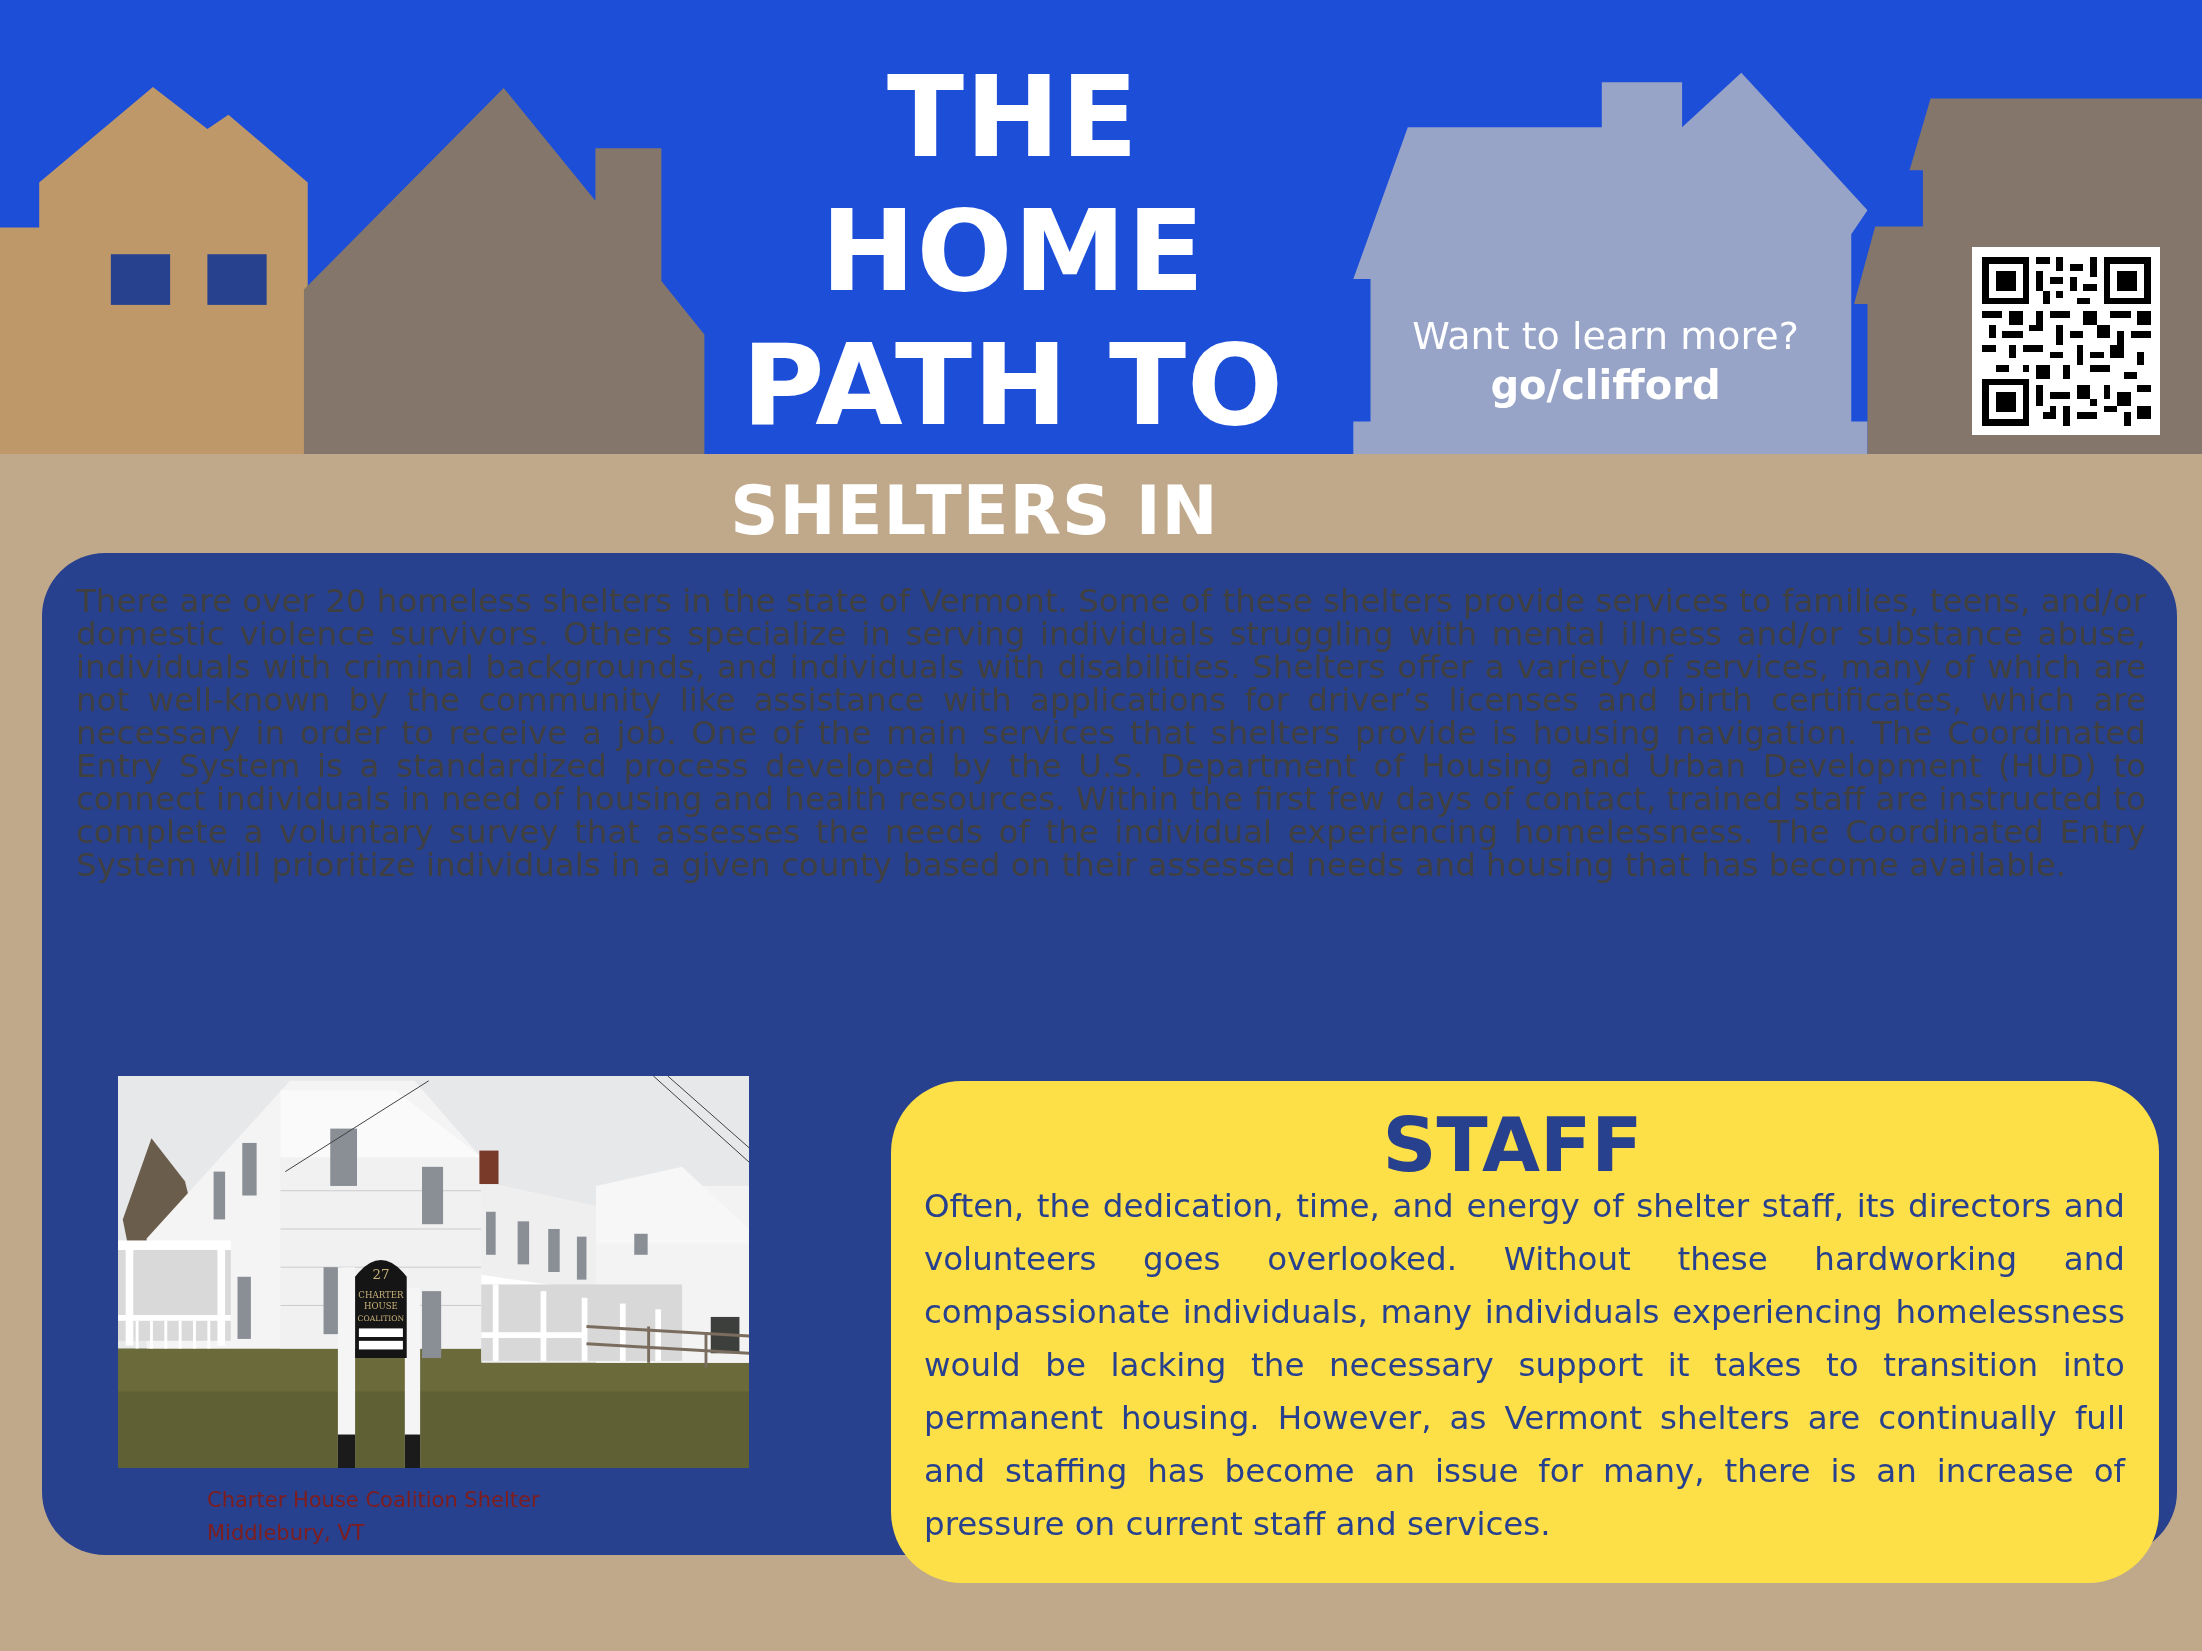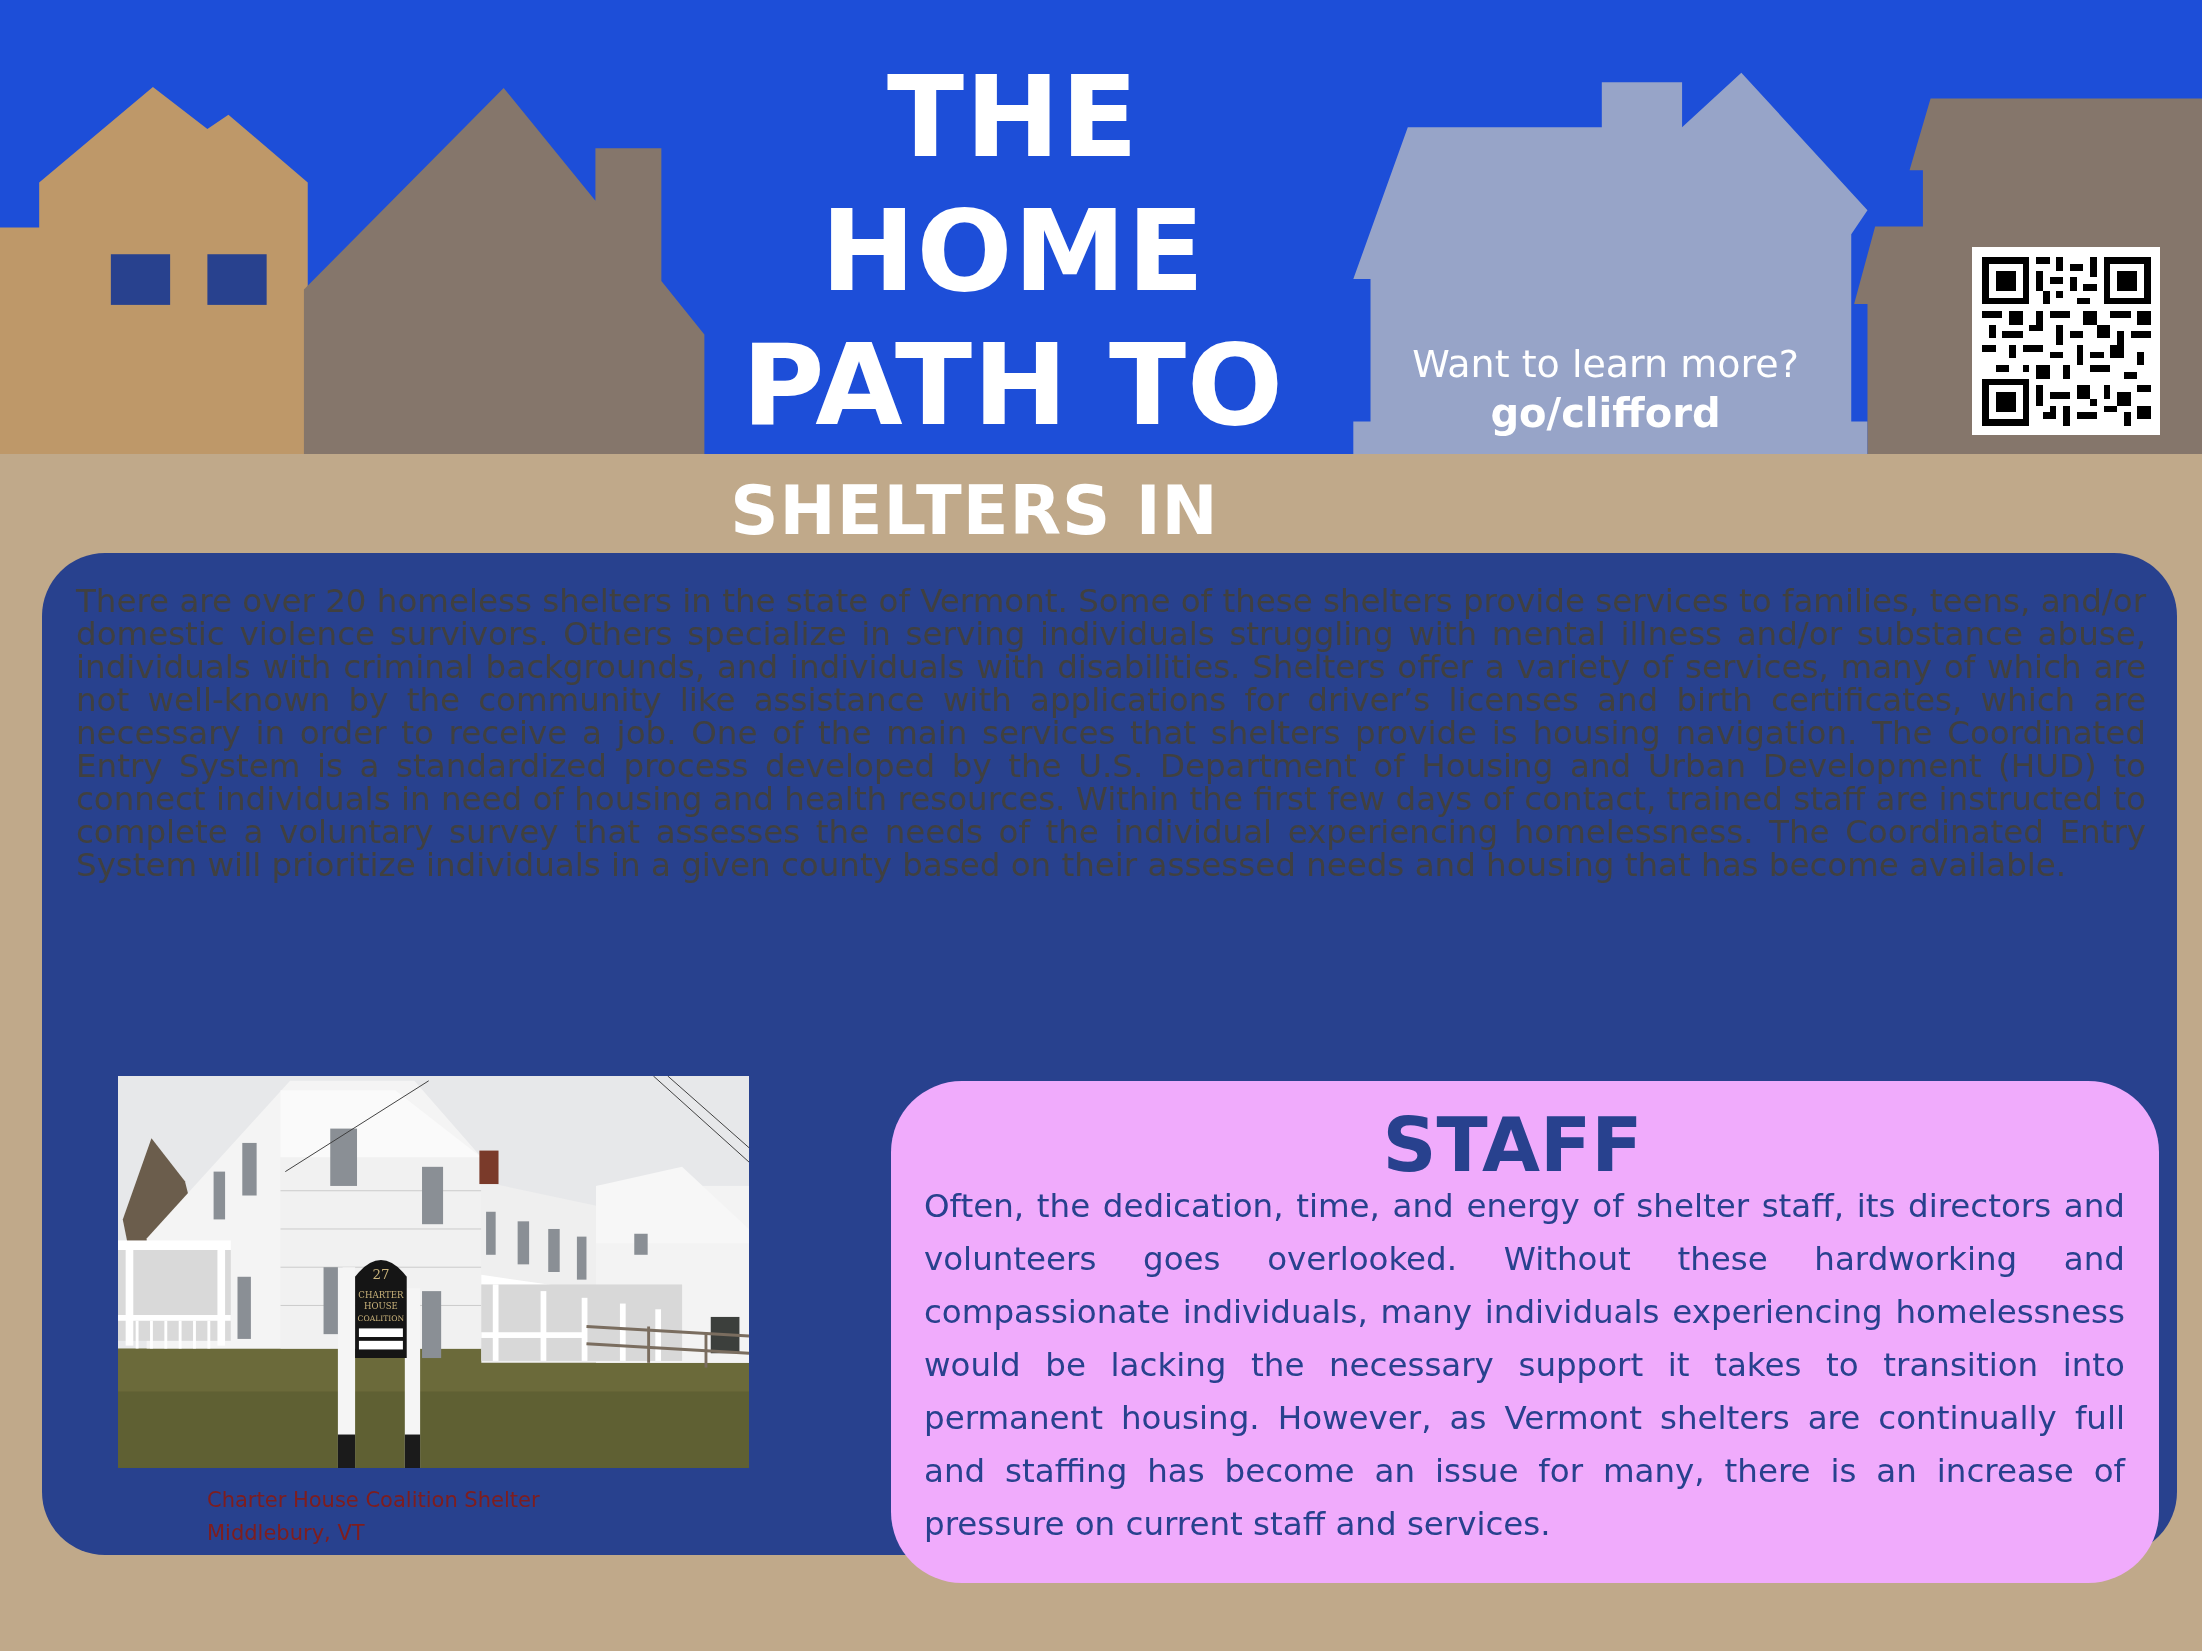--- a/index.html
+++ b/index.html
@@ -1,31 +1,31 @@
 <!DOCTYPE html>
 <html><head>
 <meta charset="utf-8">
 <style>
   html,body{margin:0;padding:0;}
   body{width:2202px;height:1652px;position:relative;overflow:hidden;background:#c0a98a;font-family:"DejaVu Sans","Liberation Sans",sans-serif;}
   .header{position:absolute;left:0;top:0;width:2202px;height:454px;background:#1d4ed8;}
   .header svg{position:absolute;left:0;top:0;}
   .title{position:absolute;left:726px;top:50px;width:574px;text-align:center;color:#fff;font-family:"DejaVu Sans",sans-serif;font-weight:bold;font-size:113px;line-height:134px;letter-spacing:1px;}
   .title span{display:block;}
-  .learn{position:absolute;left:1376px;top:312px;width:459px;text-align:center;color:#fff;margin-top:28px;}
+  .learn{position:absolute;left:1376px;top:312px;width:459px;text-align:center;color:#fff;}
   .learn .q{font-size:38px;line-height:48px;}
   .learn .link{font-size:40px;font-weight:bold;line-height:50px;}
   .qr{position:absolute;left:1972px;top:247px;width:188px;height:188px;background:#fff;}
   .qr svg{position:absolute;left:9.6px;top:9.6px;}
   .section-title{position:absolute;left:535px;top:468px;width:879px;text-align:center;color:#fff;font-weight:bold;font-size:67px;line-height:86px;letter-spacing:1px;}
   .panel{position:absolute;left:42px;top:553px;width:2135px;height:1002px;background:#28418e;border-radius:63px;}
   .intro{position:absolute;left:76px;top:585px;width:2070px;color:#404040;font-size:32.5px;line-height:33px;text-align:justify;}
   .photo{position:absolute;left:118px;top:1076px;width:631px;height:392px;overflow:hidden;background:#a21caf;}
   .caption{position:absolute;left:207px;top:1484px;color:#7f1d1d;font-size:21px;line-height:32.5px;}
-  .staff{position:absolute;left:891px;top:1081px;width:1268px;height:502px;background:#f0abfc;border-radius:71px;}
+  .staff{position:absolute;left:891px;top:1081px;width:1268px;height:502px;background:#fde047;border-radius:71px;}
   .staff-title{position:absolute;left:0;top:21px;width:1243px;text-align:center;color:#28418e;font-weight:bold;font-size:75px;line-height:86px;}
   .staff-text{position:absolute;left:33px;top:99px;width:1201px;color:#28418e;font-size:32.5px;line-height:53px;text-align:justify;}
 </style>
 </head>
 <body>
 
 <div class="header">
   <svg width="2202" height="454" viewBox="0 0 2304 475">
 
     <polygon fill="#be9869" points="0,238 41,238 41,191 160,91 217,135 239,120 322,191 322,475 0,475"></polygon>

